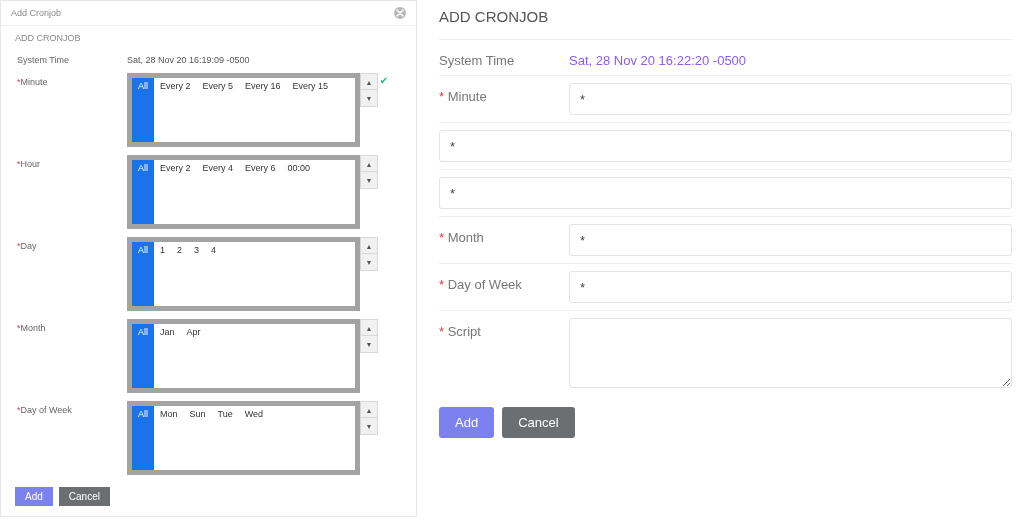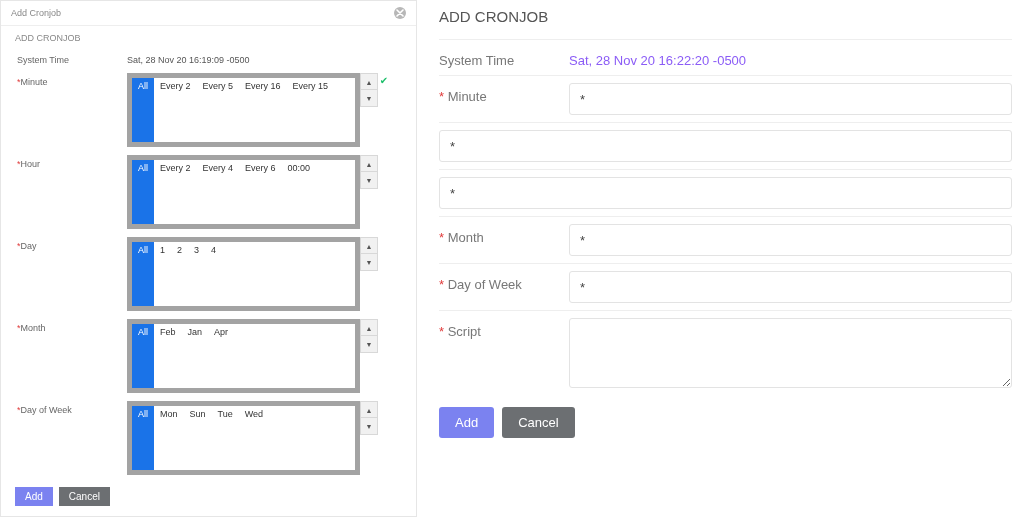--- a/index.html
+++ b/index.html
@@ -120,21 +120,20 @@
         </div>
         <div class="check"></div>
       </div>
     </div>
 
     <div class="l-row">
       <div class="l-label"><span class="req">*</span><span>Month</span></div>
       <div class="listwrap">
         <div class="listbox">
           <div class="opt sel">All</div>
-          <div class="opt">Feb</div>
           <div class="opt">Jan</div>
           <div class="opt">Apr</div>
         </div>
         <div class="spin">
           <div>▲</div>
           <div class="filler"></div>
           <div>▼</div>
         </div>
         <div class="check"></div>
       </div>

